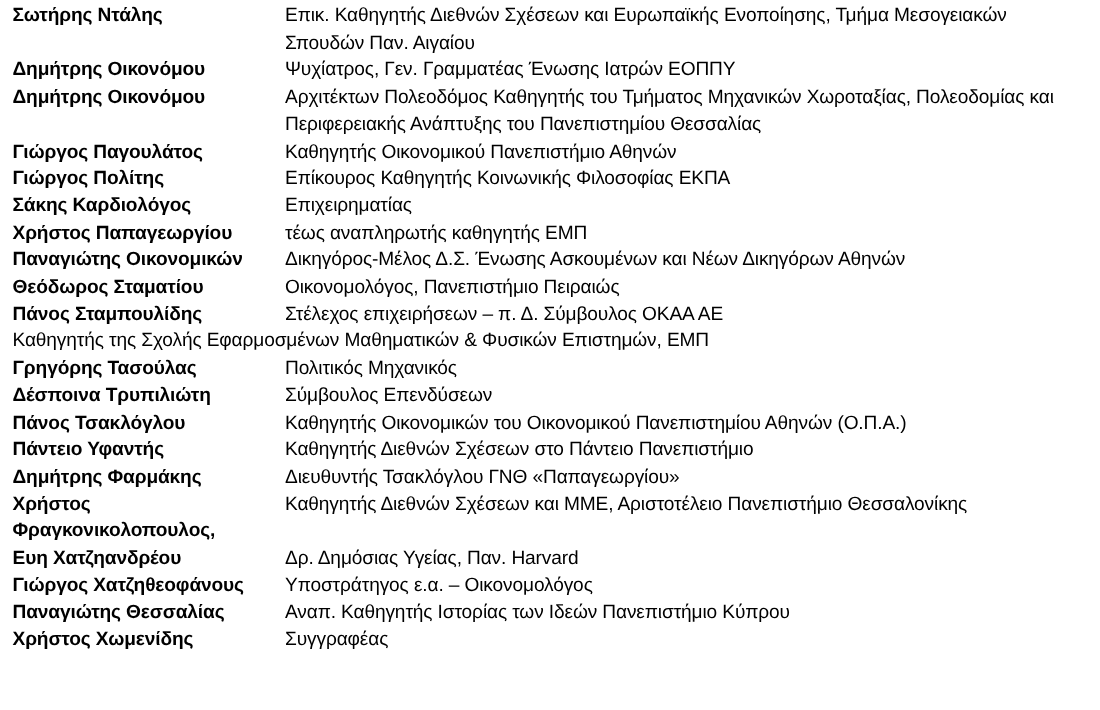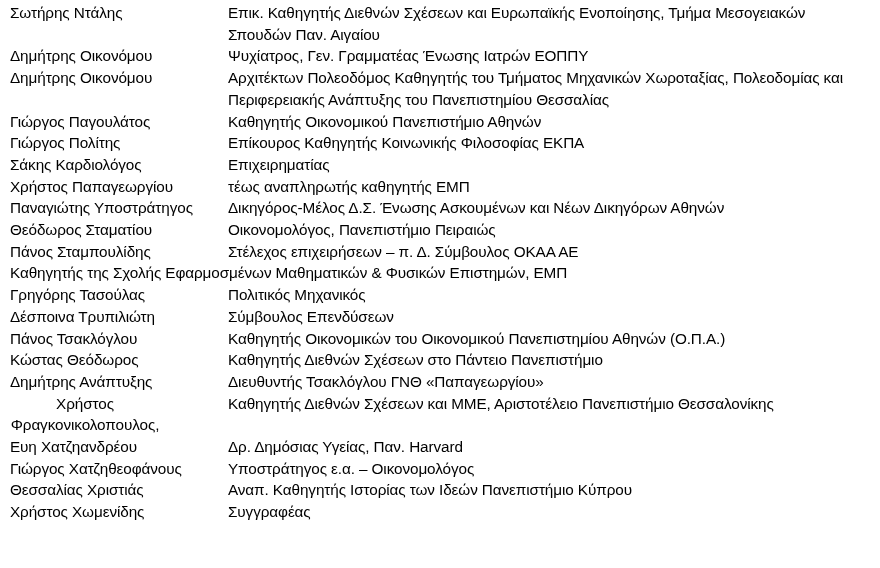--- a/index.html
+++ b/index.html
@@ -23,21 +23,21 @@
     }
     .row {
       display: flex;
       align-items: flex-start;
       font-size: 15.3px;
       line-height: 21.7px;
     }
     .name {
       width: 218px;
       flex: 0 0 218px;
-      font-weight: normal;
+      font-weight: bold;
       white-space: normal;
       letter-spacing: -0.1px;
     }
     .desc {
       flex: 1 1 auto;
       width: 630px;
       font-weight: normal;
       letter-spacing: -0.1px;
     }
   </style>
@@ -67,21 +67,21 @@
   </div>
   <div class="row">
     <div class="name">Σάκης Καρδιολόγος</div>
     <div class="desc">Επιχειρηματίας</div>
   </div>
   <div class="row">
     <div class="name">Χρήστος Παπαγεωργίου</div>
     <div class="desc">τέως αναπληρωτής καθηγητής ΕΜΠ</div>
   </div>
   <div class="row">
-    <div class="name">Παναγιώτης Υποστράτηγος</div>
+    <div class="name">Παναγιώτης Οικονομικών</div>
     <div class="desc">Δικηγόρος-Μέλος Δ.Σ. Ένωσης Ασκουμένων και Νέων Δικηγόρων Αθηνών</div>
   </div>
   <div class="row">
     <div class="name">Θεόδωρος Σταματίου</div>
     <div class="desc">Οικονομολόγος, Πανεπιστήμιο Πειραιώς</div>
   </div>
   <div class="row">
     <div class="name">Πάνος Σταμπουλίδης</div>
     <div class="desc">Στέλεχος επιχειρήσεων – π. Δ. Σύμβουλος ΟΚΑΑ ΑΕ</div>
   </div>
@@ -94,40 +94,40 @@
   </div>
   <div class="row">
     <div class="name">Δέσποινα Τρυπιλιώτη</div>
     <div class="desc">Σύμβουλος Επενδύσεων</div>
   </div>
   <div class="row">
     <div class="name">Πάνος Τσακλόγλου</div>
     <div class="desc">Καθηγητής Οικονομικών του Οικονομικού Πανεπιστημίου Αθηνών (Ο.Π.Α.)</div>
   </div>
   <div class="row">
-    <div class="name">Κώστας Θεόδωρος</div>
+    <div class="name">Πάντειο Υφαντής</div>
     <div class="desc">Καθηγητής Διεθνών Σχέσεων στο Πάντειο Πανεπιστήμιο</div>
   </div>
   <div class="row">
-    <div class="name">Δημήτρης Ανάπτυξης</div>
+    <div class="name">Δημήτρης Φαρμάκης</div>
     <div class="desc">Διευθυντής Τσακλόγλου ΓΝΘ «Παπαγεωργίου»</div>
   </div>
   <div class="row">
-    <div class="name" style="width:150px;flex-basis:218px;padding-right:68px;box-sizing:border-box;text-align:center;">Χρήστος Φραγκονικολοπουλος,</div>
+    <div class="name" style="width:150px;flex-basis:218px;padding-right:68px;box-sizing:border-box;">Χρήστος Φραγκονικολοπουλος,</div>
     <div class="desc">Καθηγητής Διεθνών Σχέσεων και ΜΜΕ, Αριστοτέλειο Πανεπιστήμιο Θεσσαλονίκης</div>
   </div>
   <div class="row">
     <div class="name">Ευη Χατζηανδρέου</div>
     <div class="desc">Δρ. Δημόσιας Υγείας, Παν. Harvard</div>
   </div>
   <div class="row">
     <div class="name">Γιώργος Χατζηθεοφάνους</div>
     <div class="desc">Υποστράτηγος ε.α. – Οικονομολόγος</div>
   </div>
   <div class="row">
-    <div class="name">Θεσσαλίας Χριστιάς</div>
+    <div class="name">Παναγιώτης Θεσσαλίας</div>
     <div class="desc">Αναπ. Καθηγητής Ιστορίας των Ιδεών Πανεπιστήμιο Κύπρου</div>
   </div>
   <div class="row">
     <div class="name">Χρήστος Χωμενίδης</div>
     <div class="desc">Συγγραφέας</div>
   </div>
 </div>
 
 </body></html>

